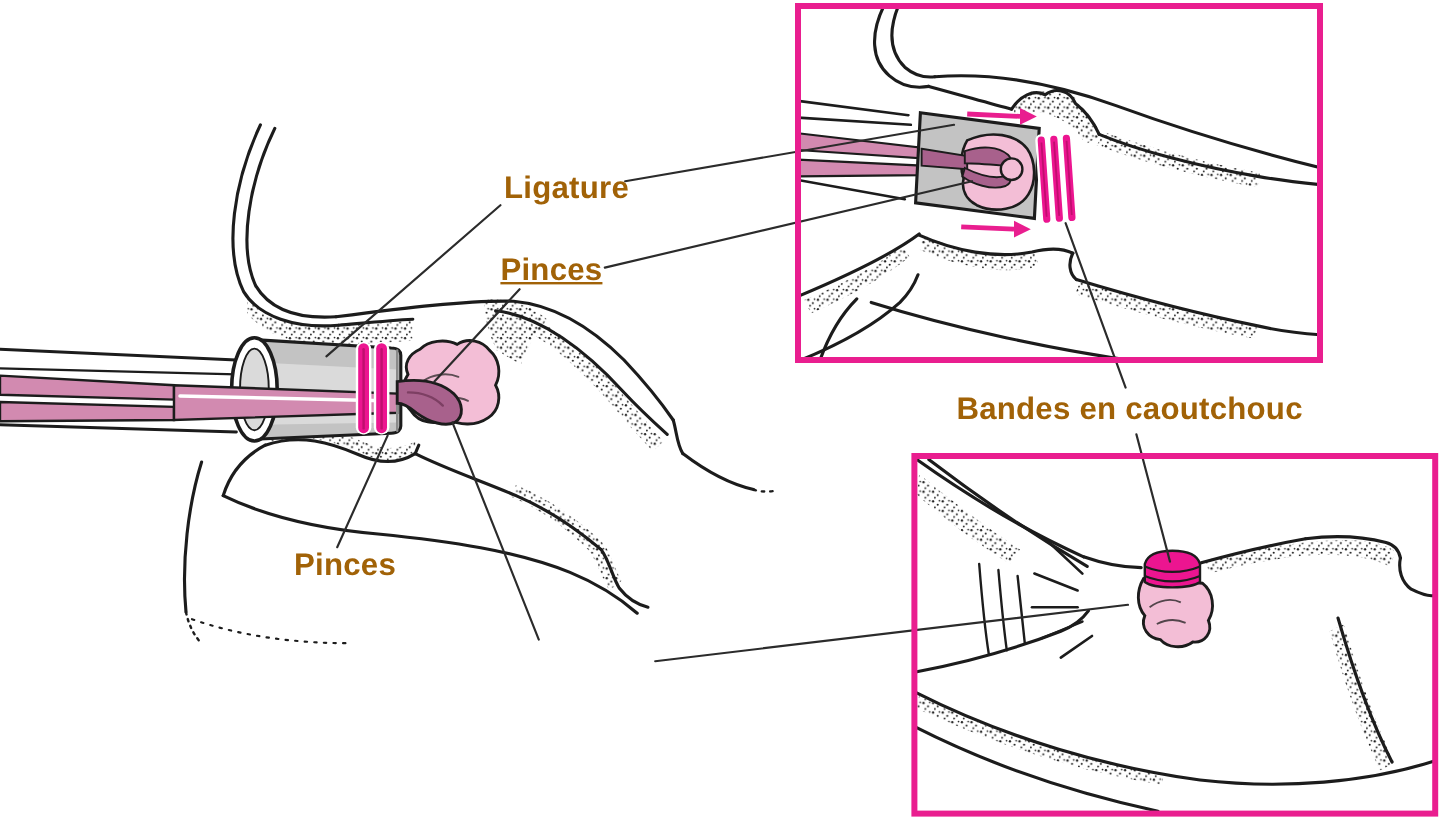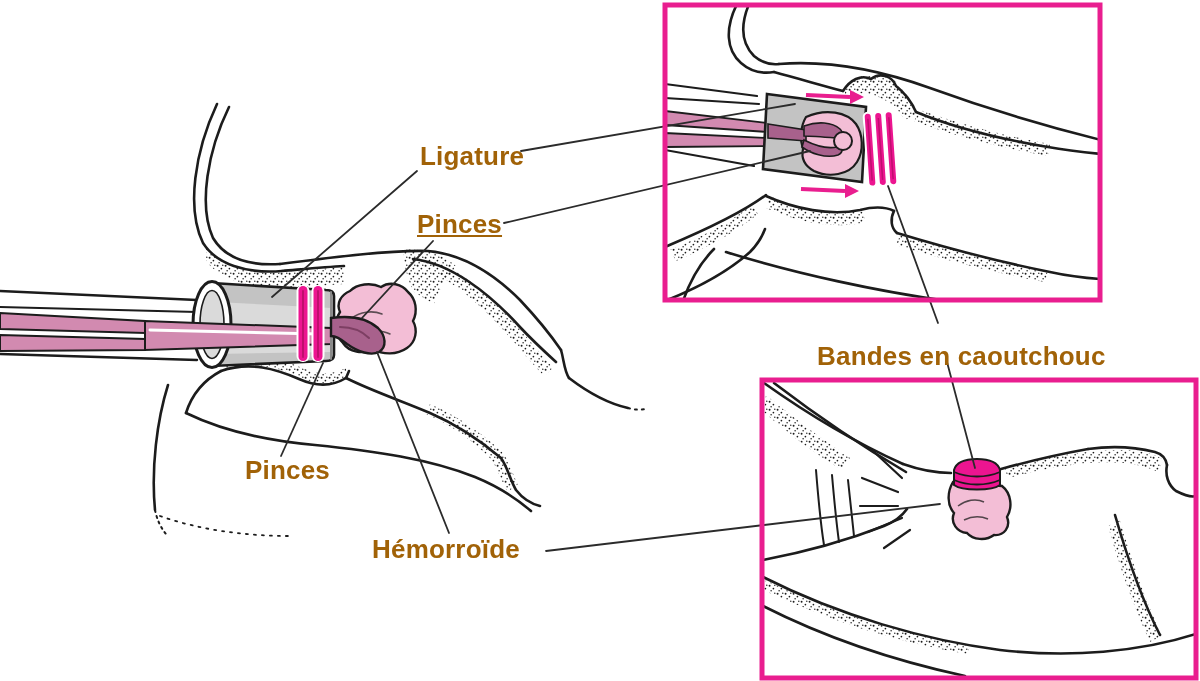--- a/index.html
+++ b/index.html
@@ -5,21 +5,21 @@
   html,body{margin:0;padding:0;background:#fff;}
   #stage{position:relative;width:1200px;height:681px;background:#ffffff;overflow:hidden;
          font-family:"Liberation Sans",sans-serif;}
   #art{position:absolute;left:0;top:0;z-index:1;}
   .lbl{position:absolute;z-index:3;font-weight:600;font-size:26px;color:#a16207;
        letter-spacing:.2px;white-space:nowrap;line-height:1.1;}
   #lbl-ligature{left:420px;top:142px;}
   #lbl-pinces{left:417px;top:210px;text-decoration:underline;}
   #lbl-rectum{left:245px;top:456px;}
   #lbl-hemorroide{left:372px;top:535px;}
-  #lbl-bandes{left:797px;top:342px;margin-left:20px;}
+  #lbl-bandes{left:797px;top:326px;}
 </style>
 </head>
 <body>
 
 <div id="stage">
 
 <svg id="art" width="1200" height="681" viewBox="0 0 1200 681">
   <defs>
     <pattern id="stip" width="8" height="8" patternUnits="userSpaceOnUse">
       <circle cx="1.6" cy="1.8" r="0.95" fill="#1c1c1c"></circle>
@@ -209,16 +209,15 @@
     <path d="M 947,362 L 975,468"></path>
   </g>
 
   <rect x="665" y="5" width="435" height="295" fill="none" stroke="#e91e8f" stroke-width="5"></rect>
   <rect x="762" y="380" width="434" height="298" fill="none" stroke="#e91e8f" stroke-width="5"></rect>
 </svg>
 
 <div class="lbl" id="lbl-ligature">Ligature</div>
 <div class="lbl" id="lbl-pinces">Pinces</div>
 <div class="lbl" id="lbl-rectum">Pinces</div>
-<div class="lbl" id="lbl-hemorroide">Hémorroïde</div>
 <div class="lbl" id="lbl-bandes">Bandes en caoutchouc</div>
 
 </div>
 
 </body></html>

